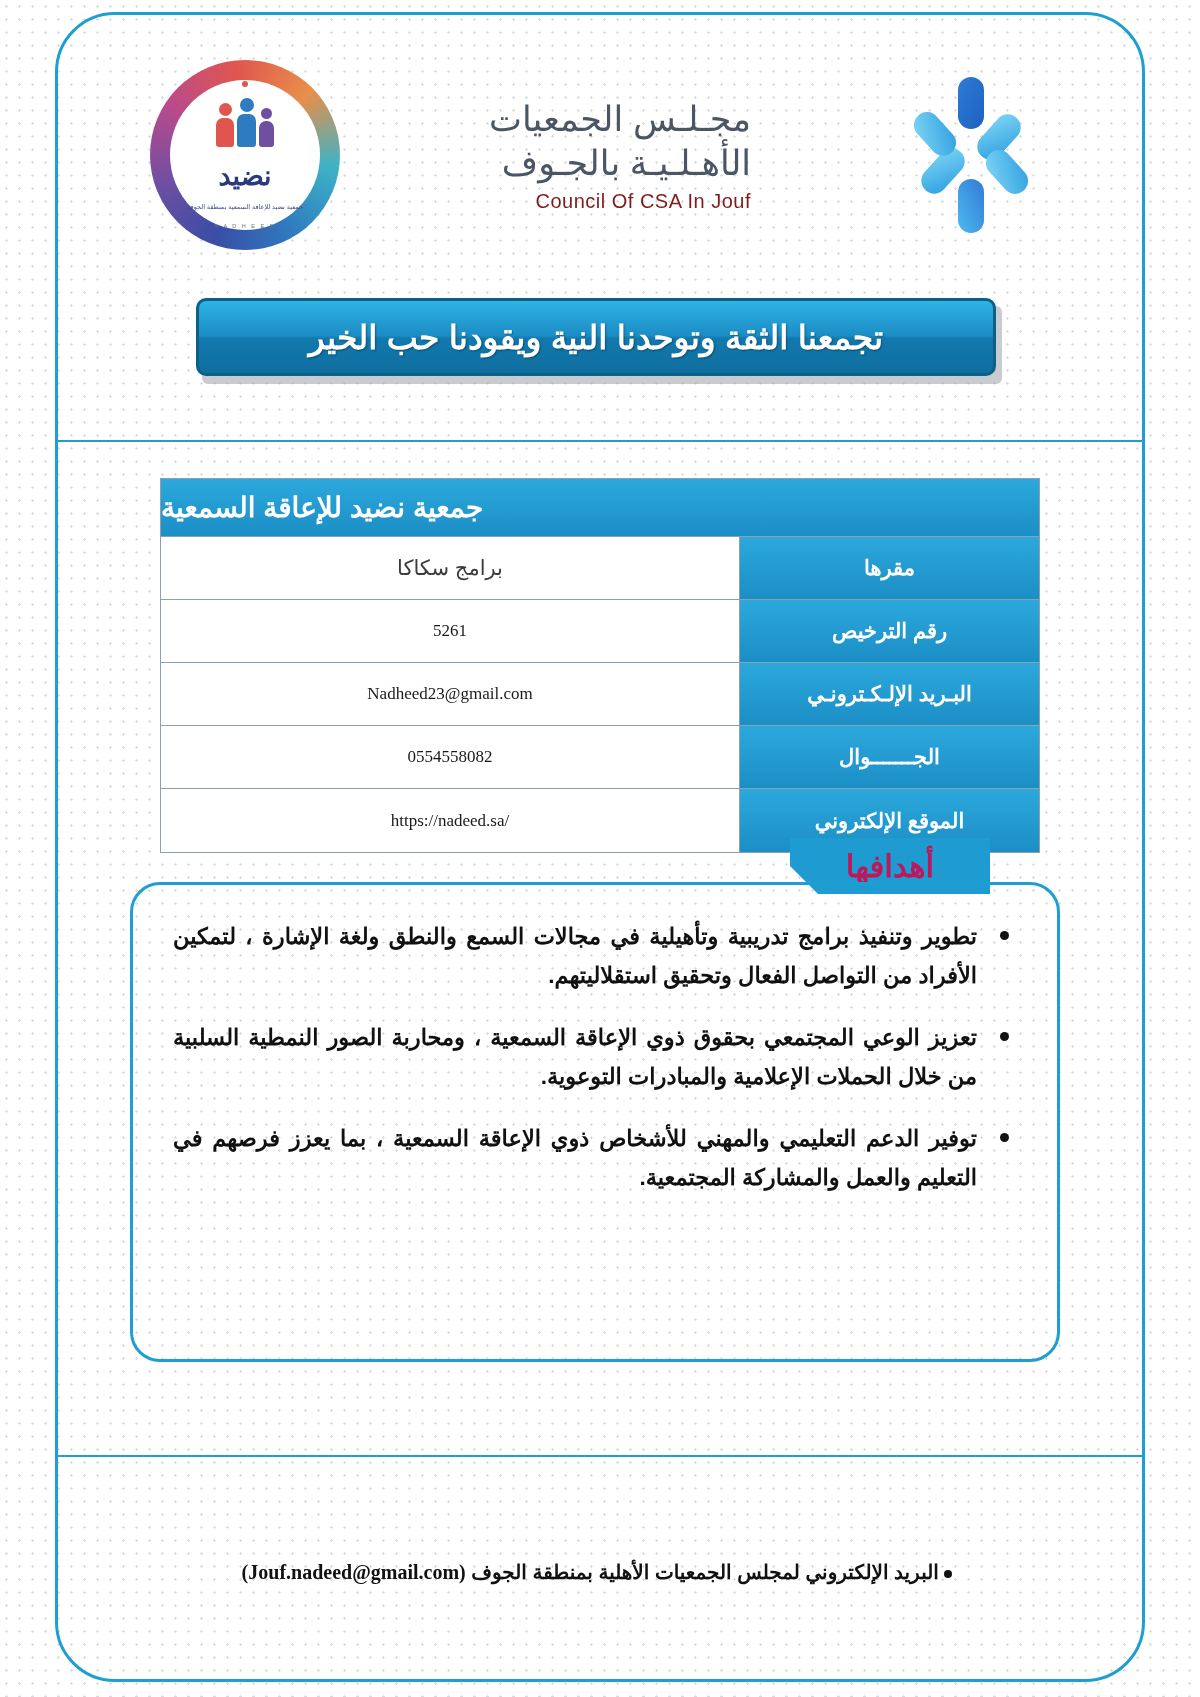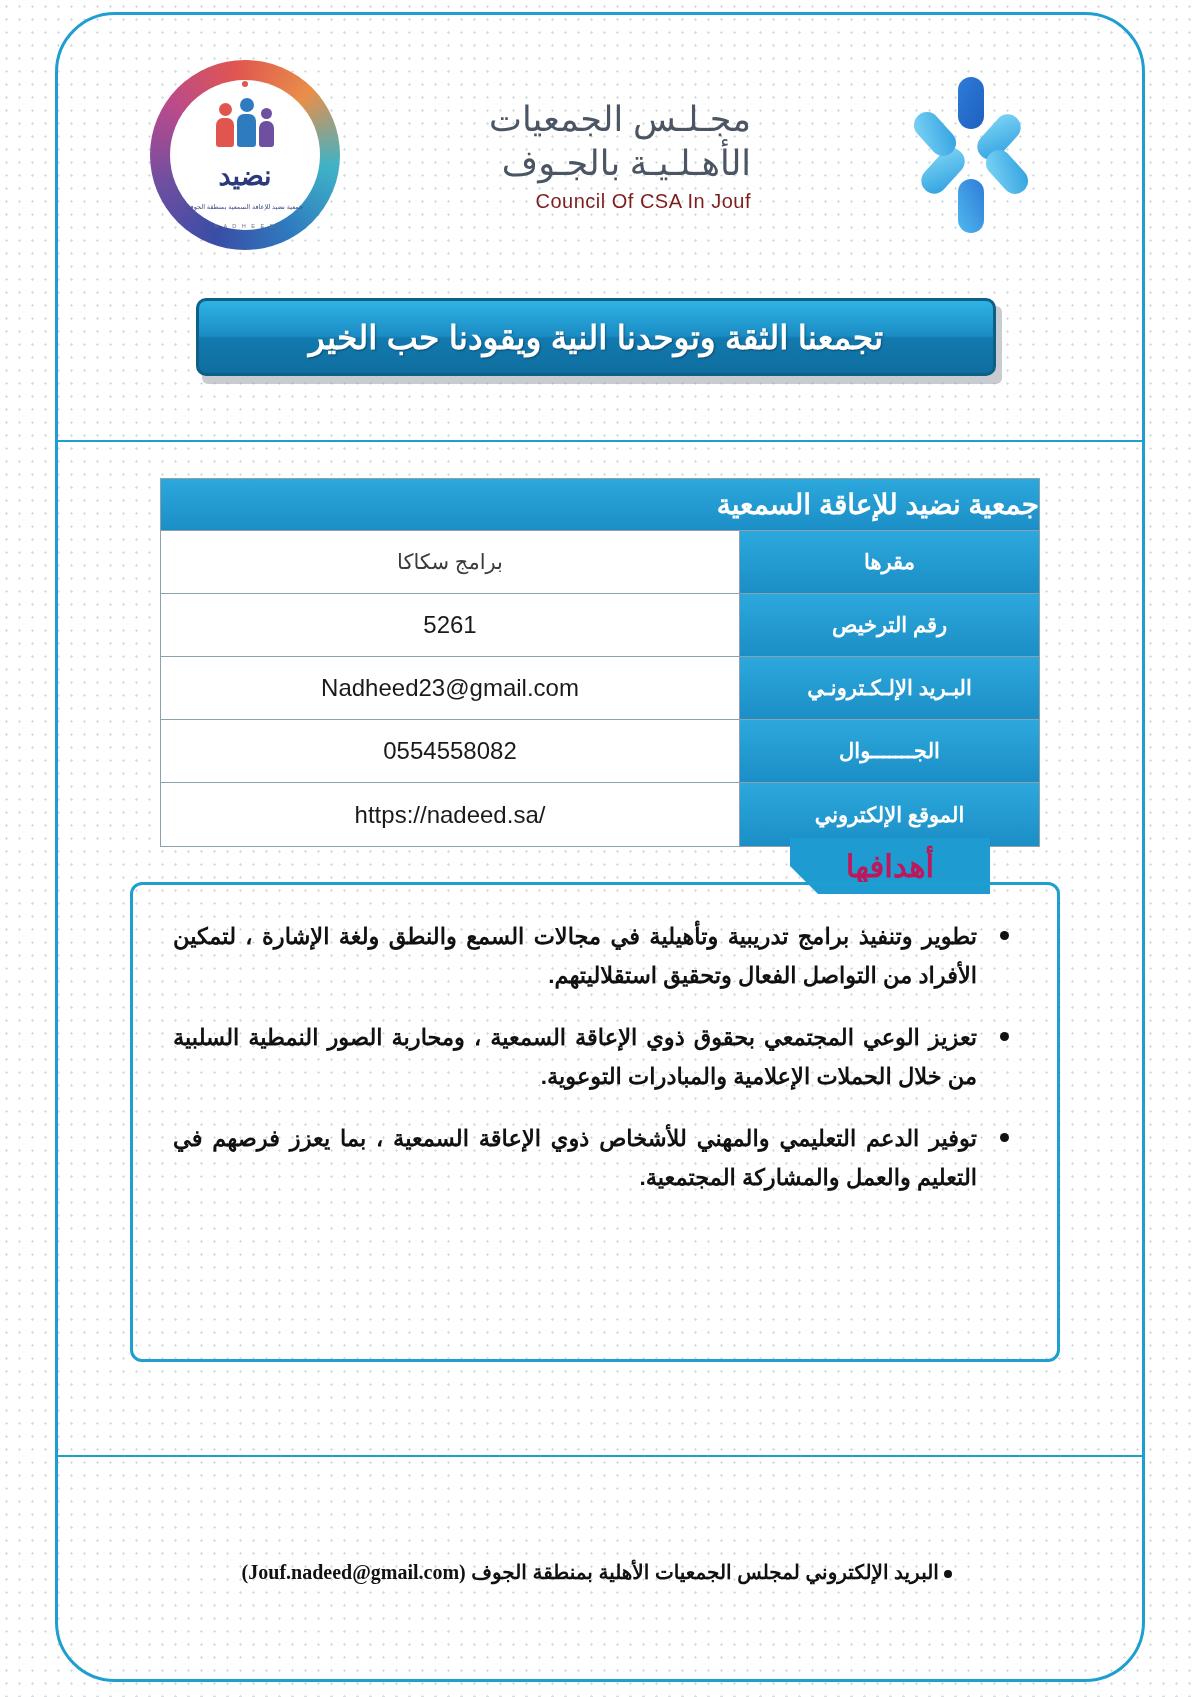--- a/index.html
+++ b/index.html
@@ -130,61 +130,61 @@
   .table {
     position: absolute;
     left: 160px; top: 478px;
     width: 880px;
     border: 1px solid #8fa0ad;
     background: #fff;
   }
   .table .title-row {
     background: linear-gradient(180deg, #2ca8dc, #1b8ec6);
     border-bottom: 1px solid #8fa0ad;
-    height: 52px;
-    display: flex; align-items: center; justify-content: flex-start;
+    height: 58px;
+    display: flex; align-items: center; justify-content: flex-end;
   }
   .table .title-row span {
     color: #ffffff; font-weight: bold; font-size: 28px;
   }
   .trow { display: flex; height: 63px; border-bottom: 1px solid #8fa0ad; }
   .trow:last-child { border-bottom: none; }
   .tlabel {
     width: 300px;
     background: linear-gradient(180deg, #2ca8dc, #1b8ec6);
     color: #fff; font-weight: bold; font-size: 21px;
     display: flex; align-items: center; justify-content: center;
     border-left: 1px solid #8fa0ad;
   }
   .tvalue {
     flex: 1;
     display: flex; align-items: center; justify-content: center;
-    font-family: Liberation Sans, sans-serif;
-    font-size: 24px; color: #1a1a1a;
+    font-family: Liberation Serif, serif;
+    font-size: 17px; color: #1a1a1a;
   }
   .tvalue.ar { font-family: "Liberation Sans", sans-serif; font-size: 21px; color: #3b3b3b; }
 
   
   .goals-tab {
     position: absolute;
     left: 790px; top: 838px;
     width: 200px; height: 56px;
   }
   .goals-tab svg { display: block; }
   .goals-tab .label {
     position: absolute; inset: 0;
     display: flex; align-items: center; justify-content: center;
     color: #be185d; font-weight: bold; font-size: 31px;
   }
   .goals-box {
     position: absolute;
     left: 130px; top: 882px;
     width: 930px; height: 480px;
     border: 3px solid #1f9fd0;
-    border-radius: 12px;
+    border-radius: 30px;
     background: transparent;
     padding: 32px 40px 20px 40px;
   }
   .goals-list {
     list-style: none; margin: 0; padding: 0;
   }
   .goals-list li {
     position: relative;
     padding-right: 40px;
     margin-bottom: 22px;

